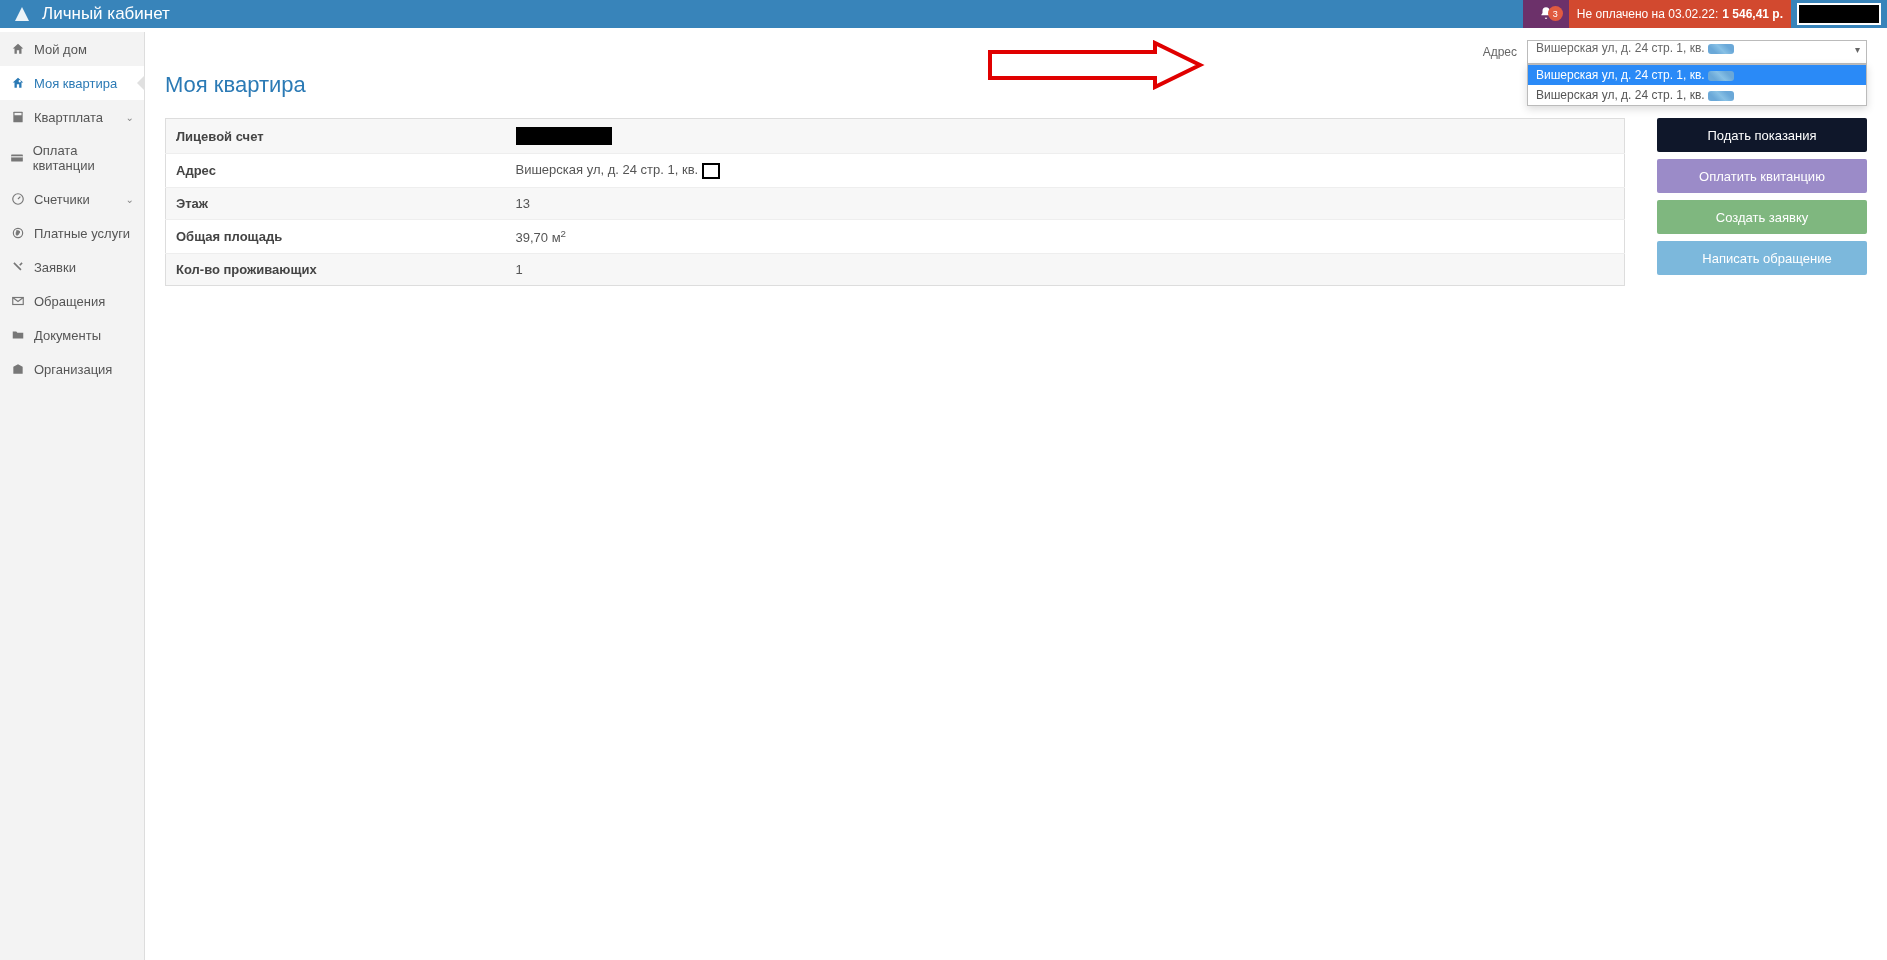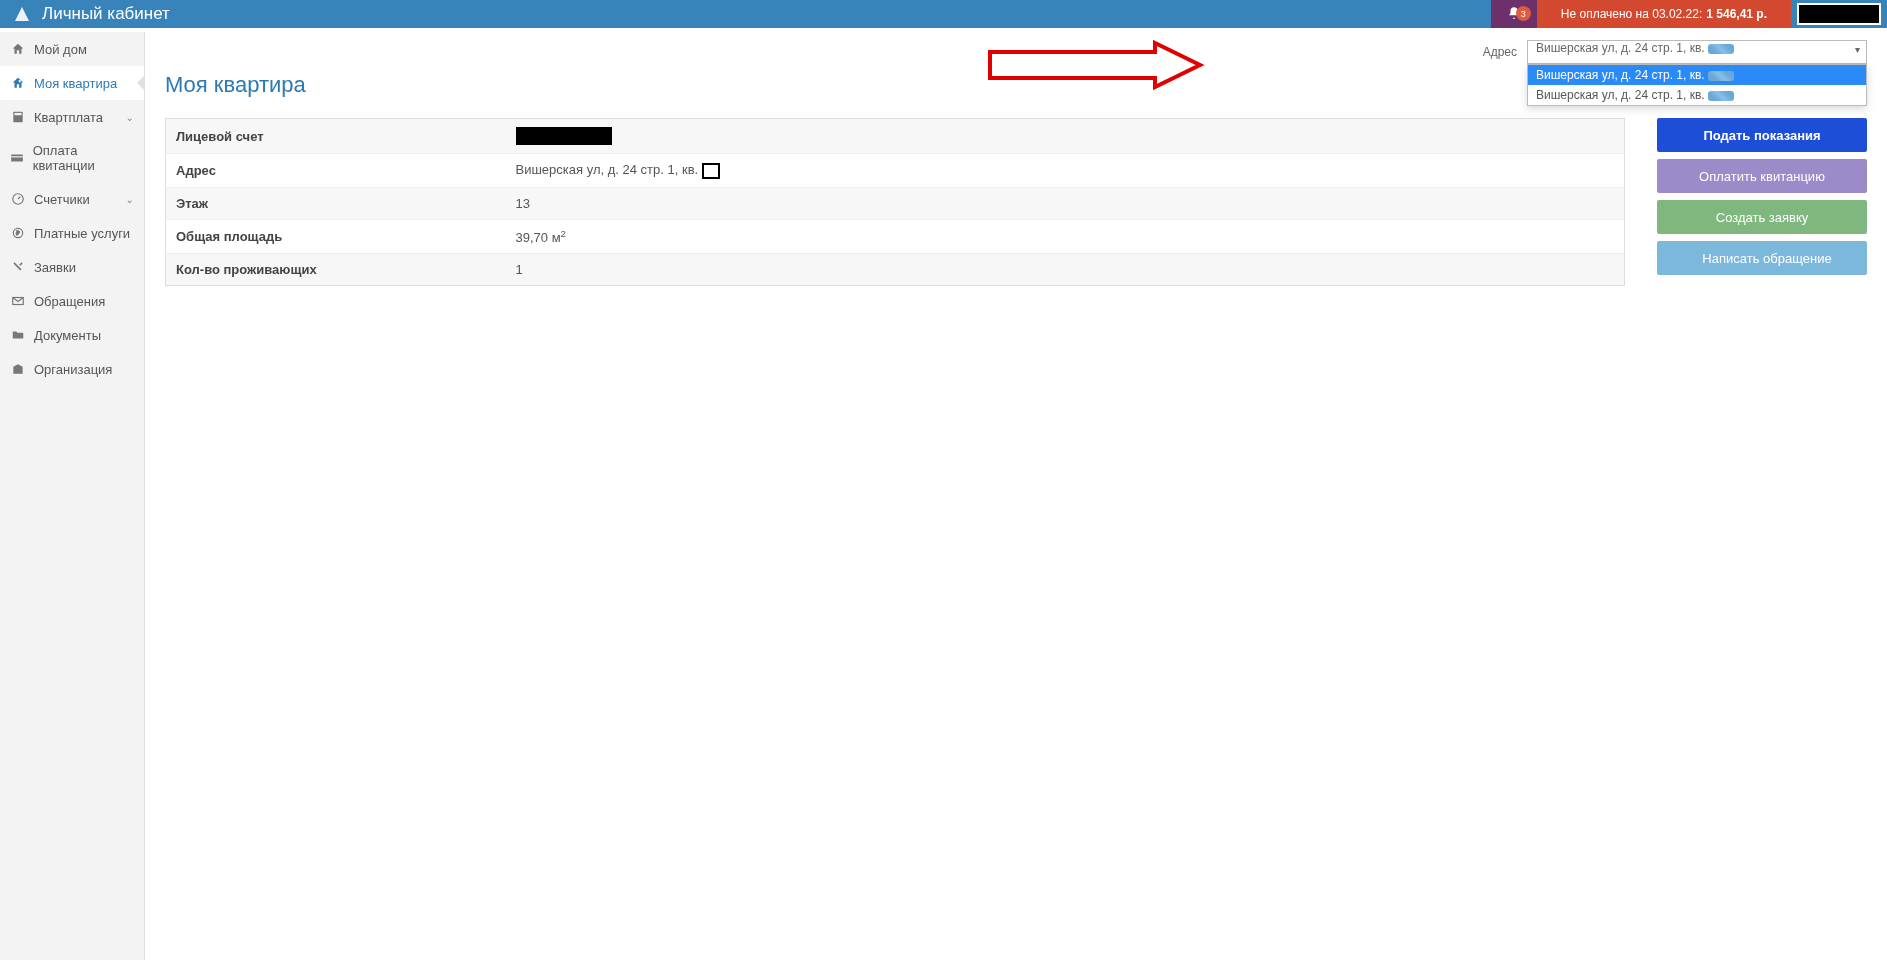--- a/index.html
+++ b/index.html
@@ -6,21 +6,21 @@
     body { font-family: Arial, 'Helvetica Neue', sans-serif; font-size: 13px; background: #fff; color: #333; }
     
     
     .header { background: #3884ba; height: 28px; display: flex; align-items: center; justify-content: space-between; color: #fff; }
     .header-left { display: flex; align-items: center; padding-left: 10px; }
     .logo-box { width: 24px; height: 24px; display: inline-flex; align-items: center; justify-content: center; margin-right: 8px; }
     .header-title { font-size: 17px; font-weight: 400; }
     .header-right { display: flex; align-items: stretch; height: 100%; }
     .bell-box { background: #6c316a; width: 46px; display: flex; align-items: center; justify-content: center; position: relative; }
     .bell-badge { background: #e05a40; color: #fff; border-radius: 50%; width: 15px; height: 15px; font-size: 9px; display: flex; align-items: center; justify-content: center; position: absolute; top: 6px; right: 6px; }
-    .unpaid-box { background: #d2492f; padding: 0 24px; display: flex; align-items: center; font-size: 12px; }
+    .unpaid-box { background: #d2492f; padding: 0 8px; display: flex; align-items: center; font-size: 12px; }
     .unpaid-amount { font-weight: bold; margin-left: 4px; }
     .user-box { background: #000; width: 84px; margin: 3px 6px; border: 2px solid #fff; }
     
     
     .sidebar { position: absolute; top: 32px; left: 0; width: 145px; background: #f3f3f3; border-right: 1px solid #ddd; min-height: calc(100vh - 30px); }
     .sidebar-item { padding: 9px 10px; display: flex; align-items: center; color: #555; cursor: pointer; position: relative; font-size: 13px; }
     .sidebar-item.active { background: #fff; color: #2b7ab5; }
     .sidebar-item.active::after { content: ''; position: absolute; right: -1px; top: 50%; transform: translateY(-50%); border-top: 8px solid transparent; border-bottom: 8px solid transparent; border-right: 8px solid #e0e0e0; }
     .sidebar-icon { width: 16px; height: 16px; margin-right: 8px; display: inline-flex; align-items: center; justify-content: center; color: #777; }
     .sidebar-item.active .sidebar-icon { color: #2b7ab5; }
@@ -50,21 +50,21 @@
     .info-table tr:nth-child(odd) { background: #f7f7f7; }
     .info-table tr:nth-child(even) { background: #fff; }
     .info-table td { padding: 8px 10px; font-size: 13px; }
     .info-table td:first-child { width: 340px; font-weight: bold; color: #444; }
     .info-table td:last-child { color: #555; }
     .redact-box { display: inline-block; background: #000; border: 2px solid #000; width: 96px; height: 18px; vertical-align: middle; }
     .small-redact { display: inline-block; border: 2px solid #000; width: 18px; height: 16px; vertical-align: middle; }
     
     .action-col { width: 210px; display: flex; flex-direction: column; gap: 7px; }
     .action-btn { height: 34px; border: none; color: #fff; font-size: 13px; cursor: pointer; border-radius: 2px; }
-    .btn-blue { background: #1d4ed8; font-weight: bold; }
+    .btn-blue { background: #0f172a; }
     .btn-purple { background: #9b8bc8; }
     .btn-green { background: #7fb77f; }
     .btn-lightblue { background: #7cb8dc; padding-left: 10px; }
     
     sup { font-size: 0.75em; }
   </style>
 </head>
 <body>
 
 <div class="header">

